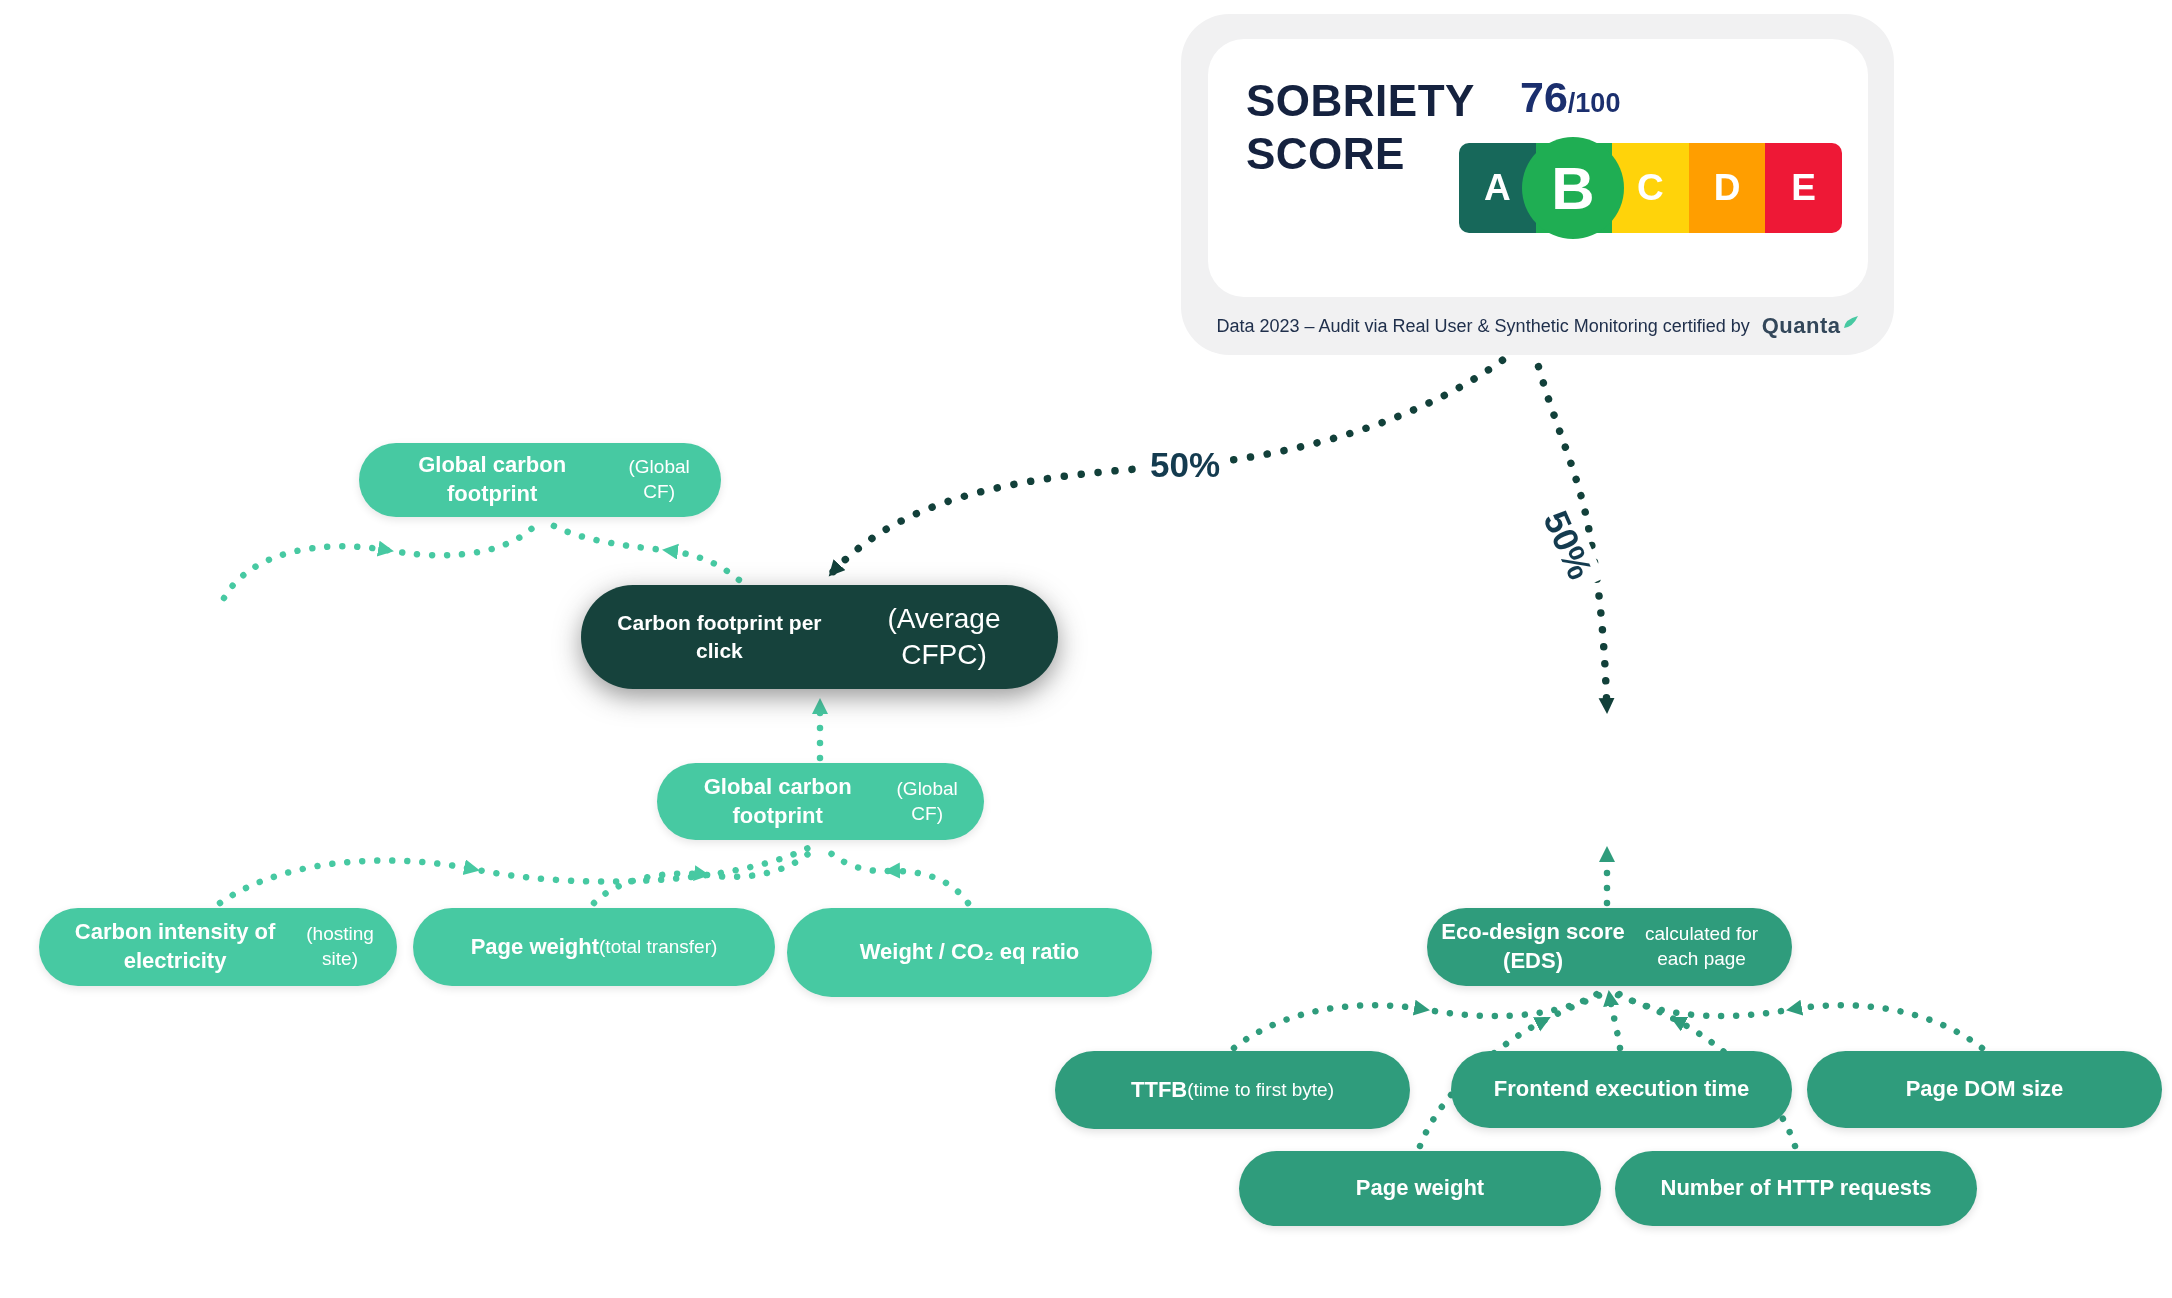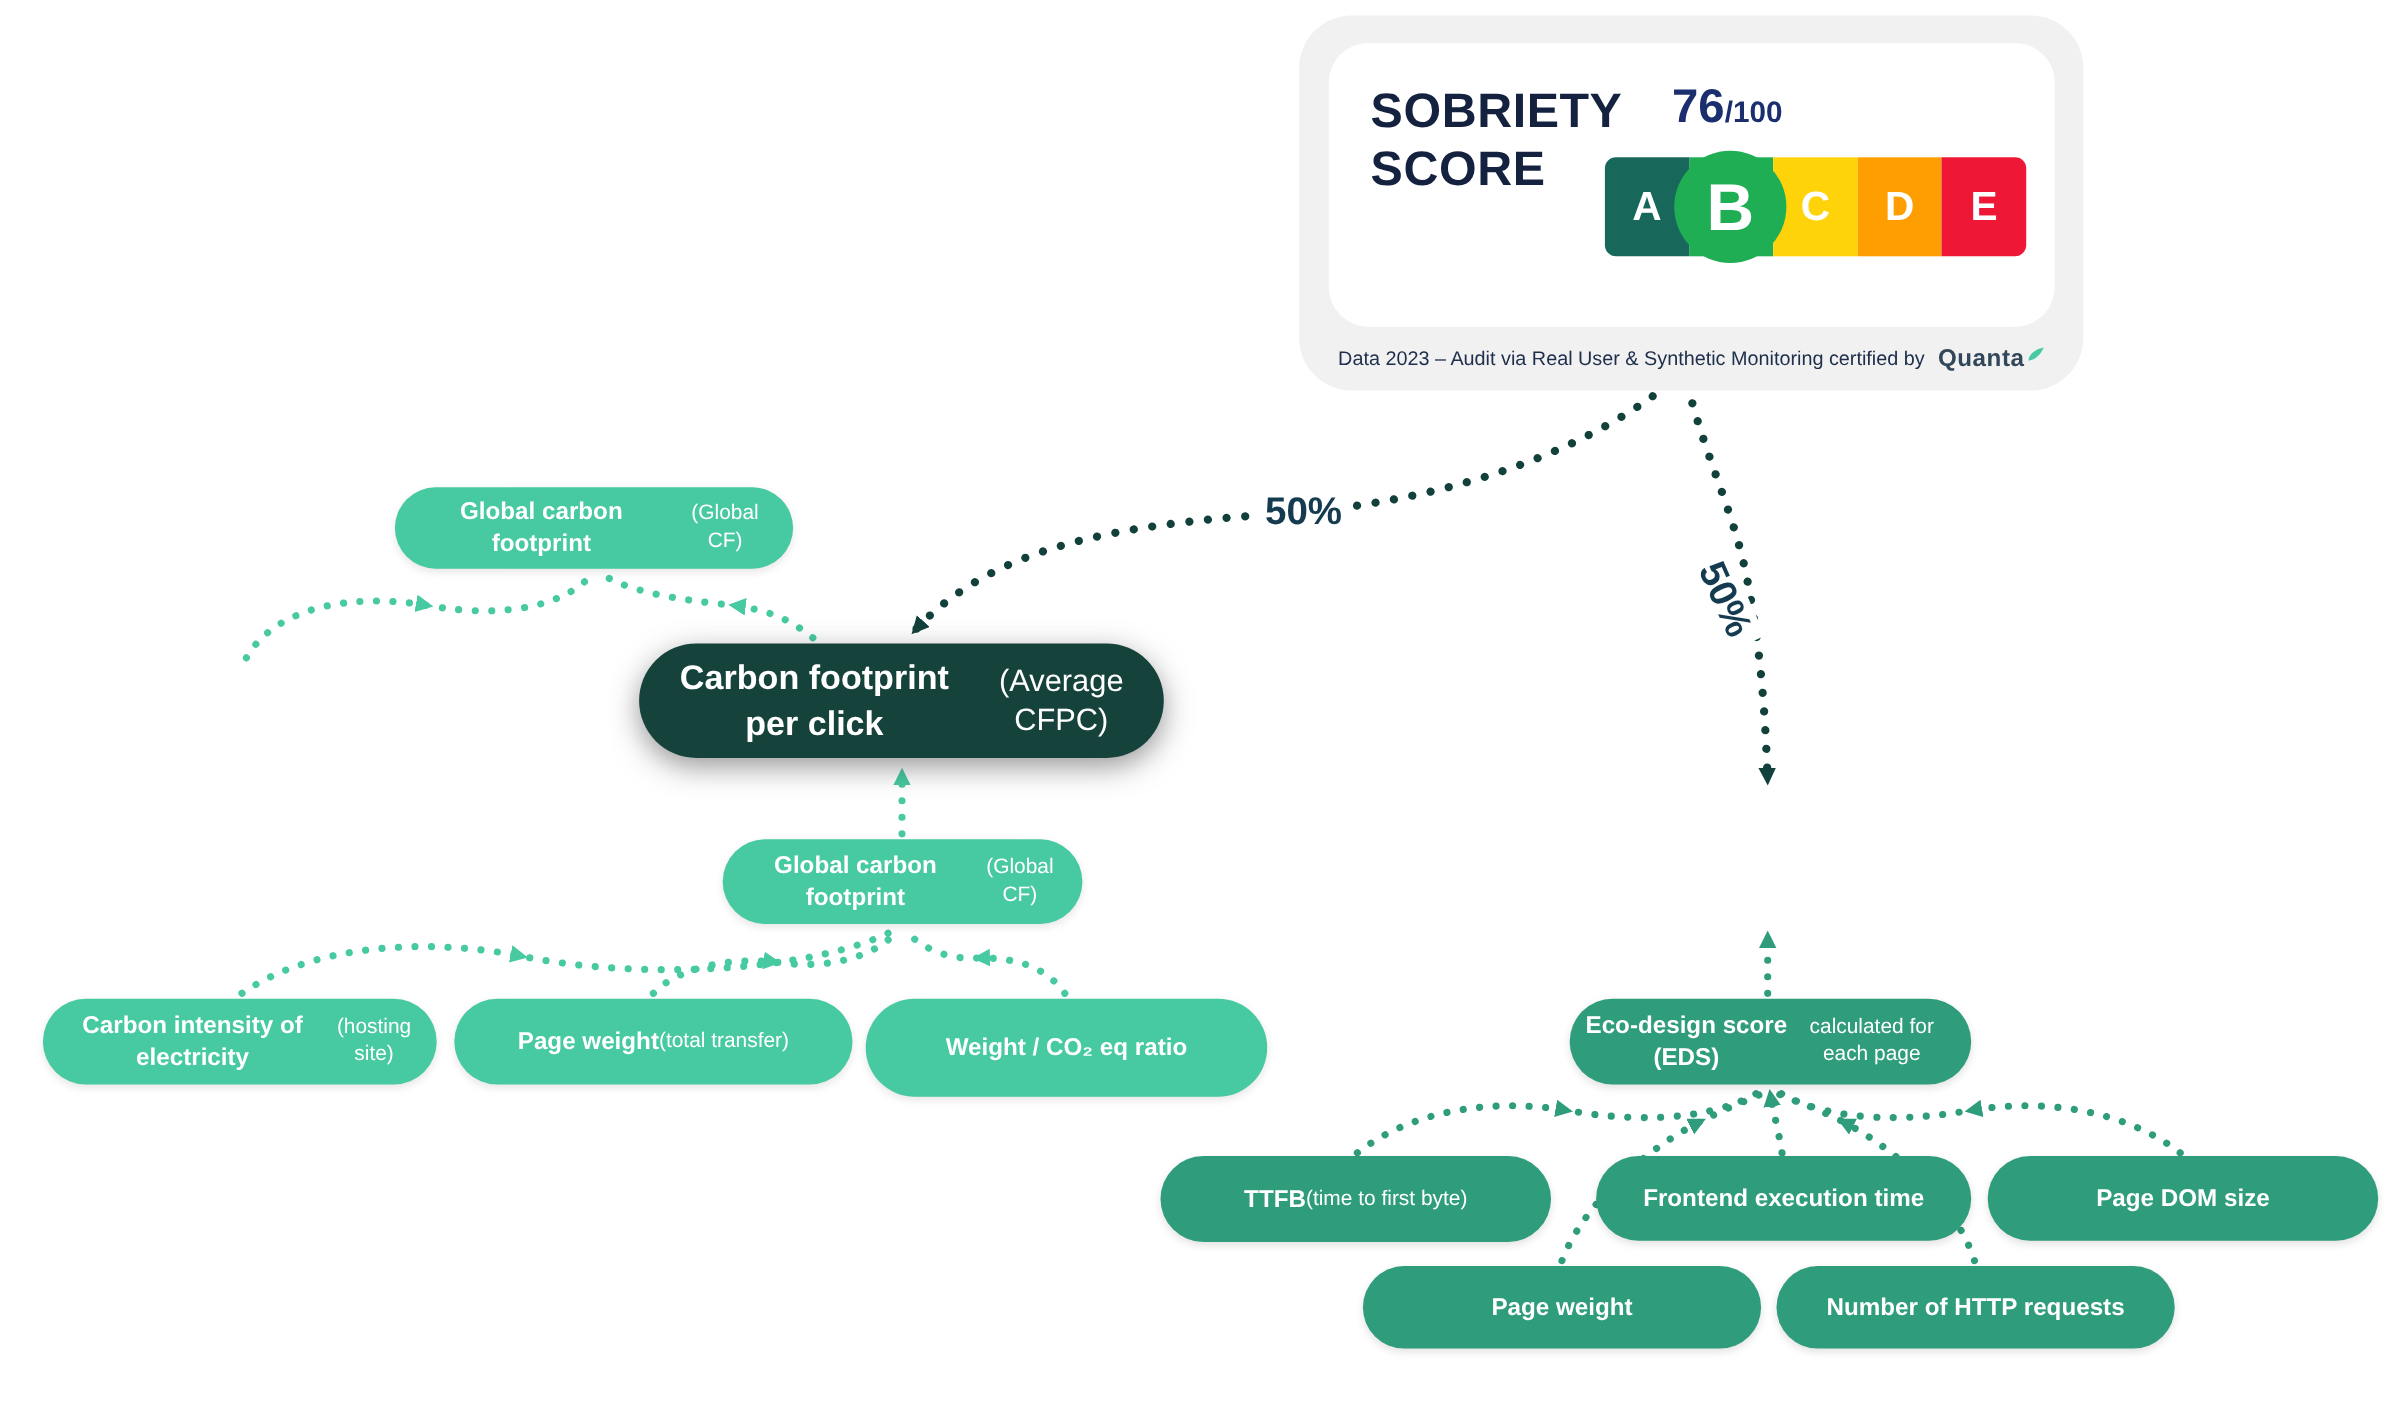--- a/index.html
+++ b/index.html
@@ -8,21 +8,21 @@
   svg.wires{position:absolute;left:0;top:0;z-index:1;}
 
   
   .node{position:absolute;z-index:3;display:flex;justify-content:center;
         align-items:center;text-align:center;color:#fff;border-radius:999px;padding:0 14px;box-sizing:border-box;}
   .light{background:#47c9a2;box-shadow:0 3px 8px rgba(0,0,0,.10);}
   .medium{background:#2f9c7c;box-shadow:0 3px 8px rgba(0,0,0,.12);}
   .dark{background:#16423c;box-shadow:0 8px 26px rgba(50,50,50,.50);}
   .node .t{font-weight:700;font-size:22px;line-height:1.3;}
   .node .s{font-weight:400;font-size:19px;line-height:1.3;}
-  .dark .t{font-size:31px;line-height:1.35;}
+  .dark .t{font-size:21px;line-height:1.35;}
   .dark .s{font-size:28px;font-weight:400;line-height:1.3;}
 
   #n-gcf-top{left:359px;top:443px;width:362px;height:74px;}
   #n-traffic{left:42px;top:601px;width:358px;height:78px;}
   #n-cfpc{left:581px;top:585px;width:477px;height:104px;}
   #n-gcf-mid{left:657px;top:763px;width:327px;height:77px;}
   #n-ci{left:39px;top:908px;width:358px;height:78px;}
   #n-pw-l{left:413px;top:908px;width:362px;height:78px;}
   #n-wc{left:787px;top:908px;width:365px;height:89px;}
   #n-eds-avg{left:1371px;top:724px;width:473px;height:116px;}

